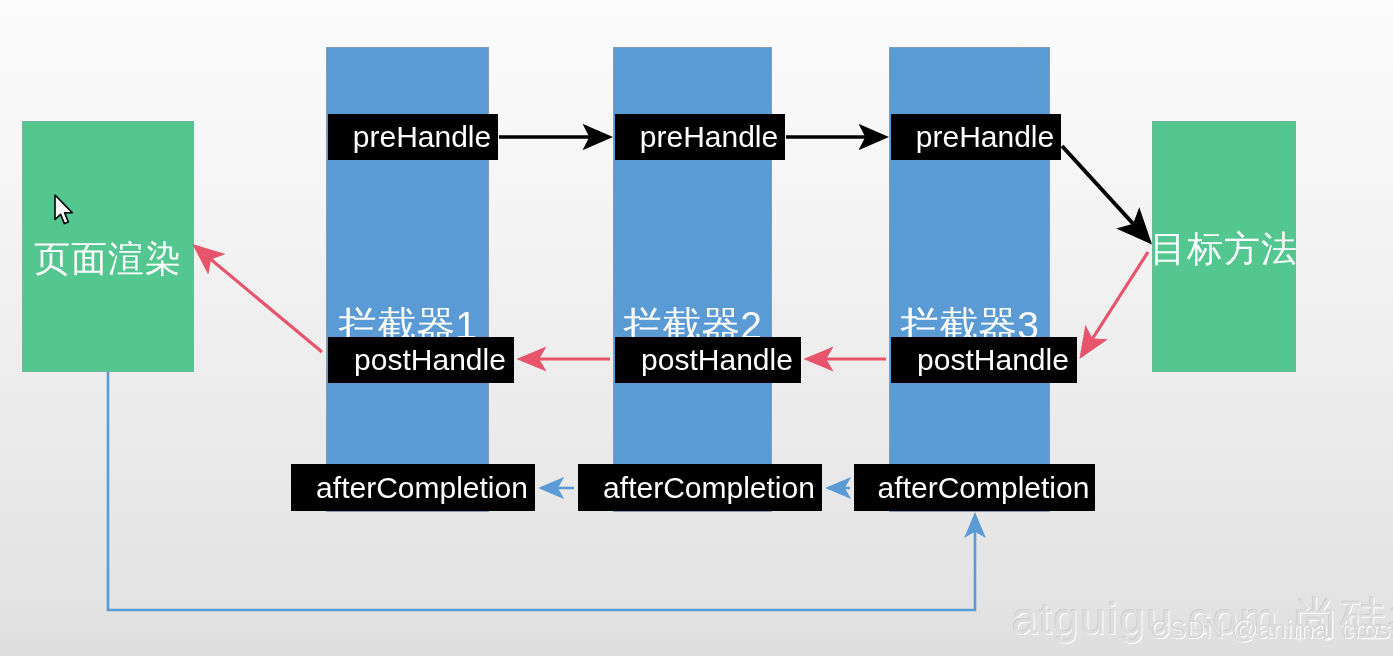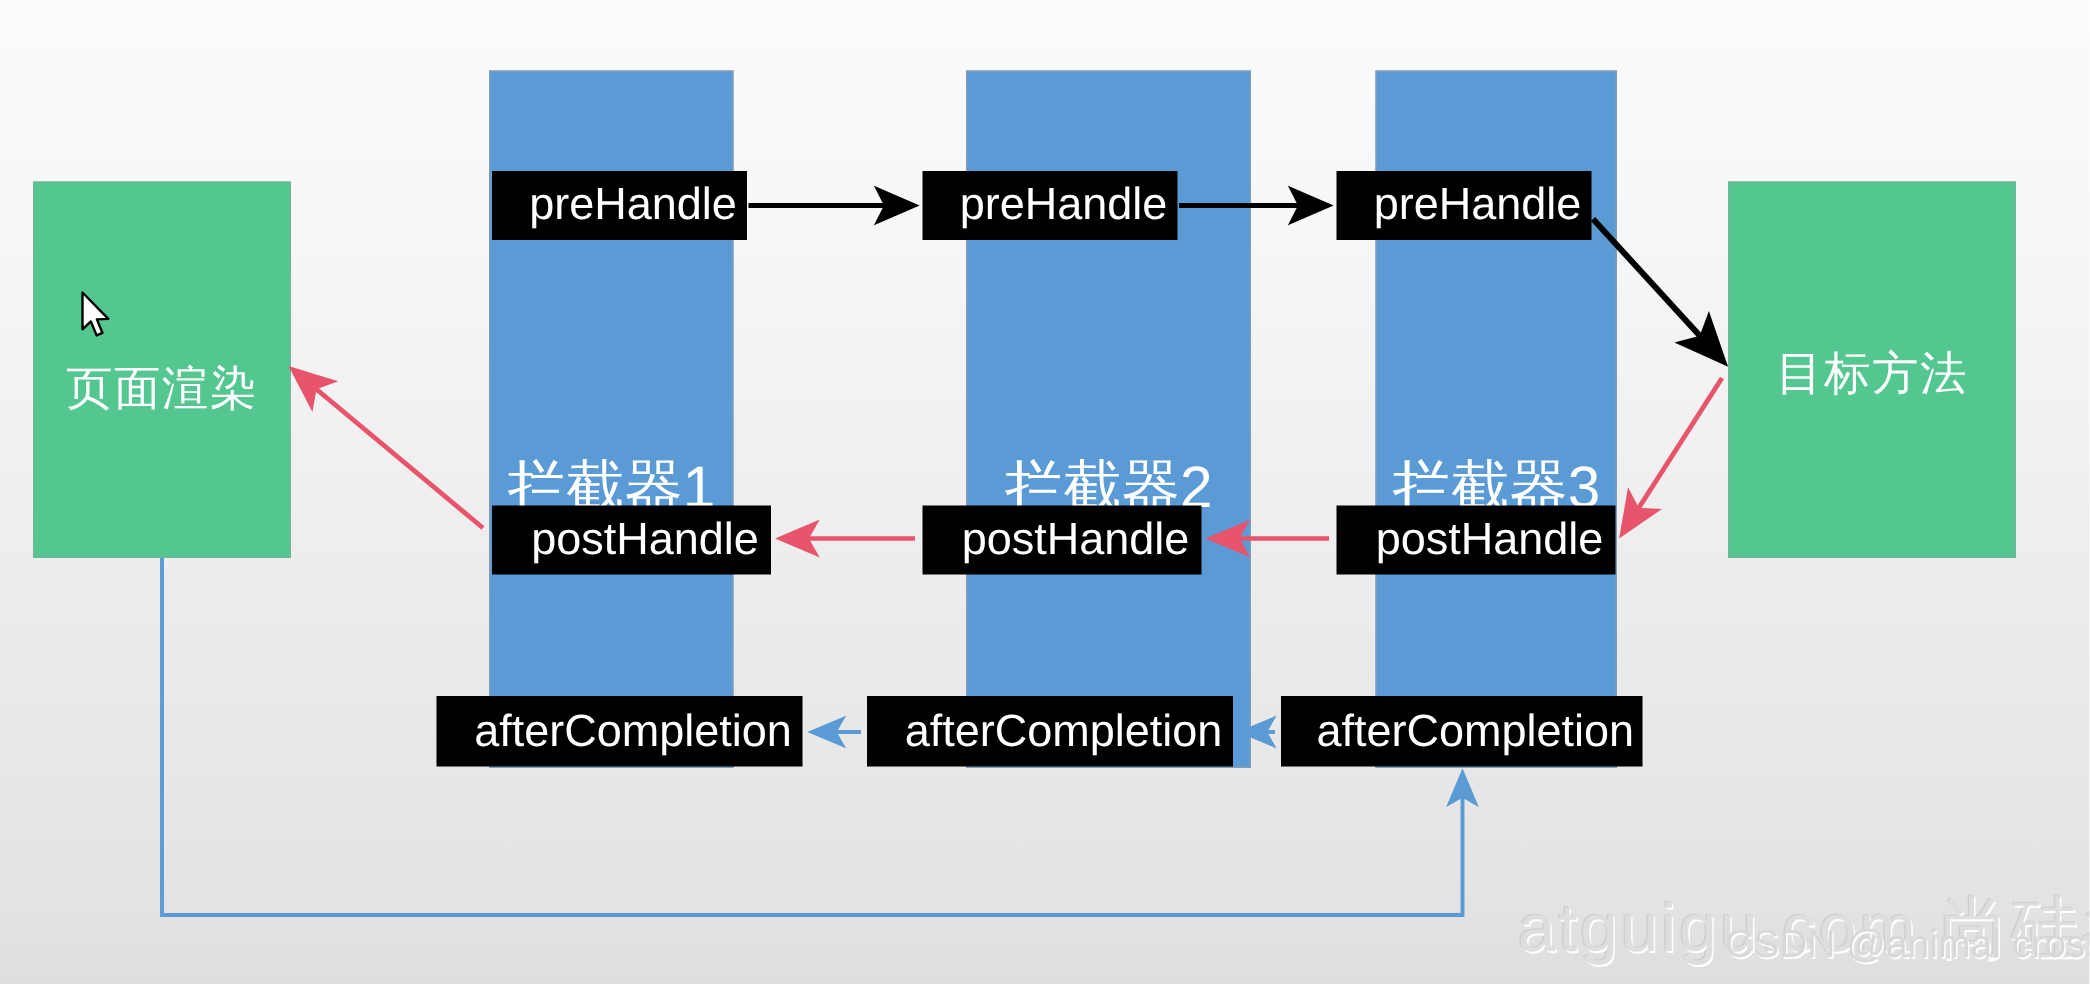--- a/index.html
+++ b/index.html
@@ -22,42 +22,42 @@
     position: absolute;
     background: #54c68f;
     border: 1px solid #6fb79a;
     box-sizing: border-box;
     display: flex;
     align-items: center;
     justify-content: center;
   }
   .green-box .label {
     color: #ffffff;
-    font-size: 31px;
+    font-size: 36px;
     letter-spacing: 1px;
     line-height: 1;
     white-space: nowrap;
   }
   #green-left  { left: 22px;   top: 121px; width: 172px; height: 251px; }
-  #green-right { left: 1152px; top: 121px; width: 192px; height: 251px; }
+  #green-right { left: 1152px; top: 121px; width: 144px; height: 251px; }
   #green-left .label  { position: relative; top: 12px; }
   #green-right .label { position: relative; top: 2px; }
 
   
   .blue-col {
     position: absolute;
     top: 47px;
     height: 465px;
     background: #5b9bd5;
     border: 1px solid #7f9cbb;
     box-sizing: border-box;
   }
   #blue-col-1 { left: 326px; width: 163px; }
-  #blue-col-2 { left: 644px; width: 190px; }
-  #blue-col-3 { left: 917px; width: 161px; }
+  #blue-col-2 { left: 613px; width: 159px; }
+  #blue-col-3 { left: 889px; width: 161px; }
   .blue-col .col-label {
     position: absolute;
     top: 258px;
     left: 0;
     width: 100%;
     text-align: center;
     color: #ffffff;
     font-size: 39px;
     line-height: 1;
     white-space: nowrap;

